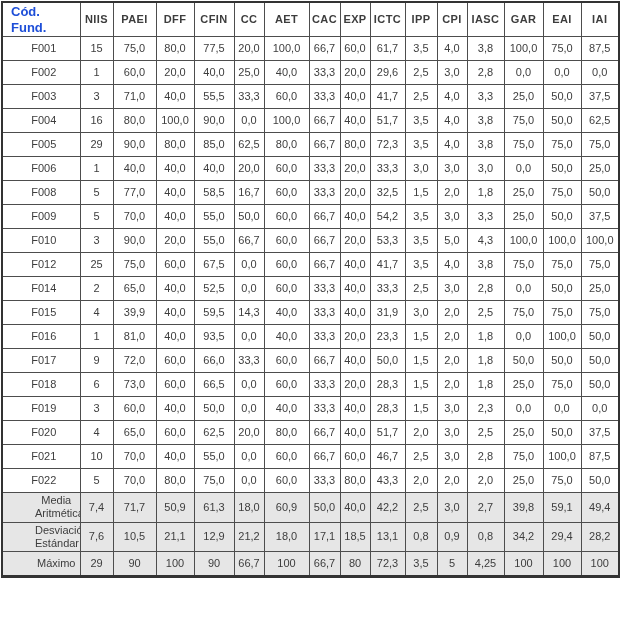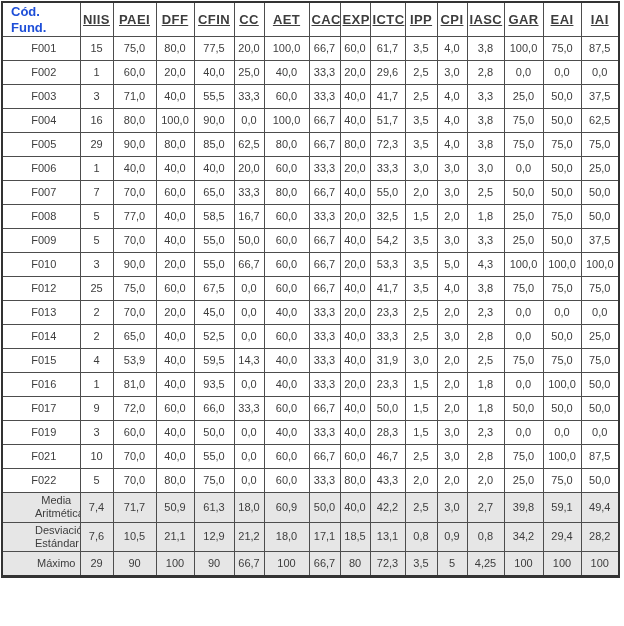--- a/index.html
+++ b/index.html
@@ -34,25 +34,24 @@
   }
   thead th { height: 24px; background: #ffffff; }
   th.corner {
     font-size: 13px;
     font-weight: bold;
     text-align: left;
     padding-left: 8px;
     color: #1d4ed8;
   }
   th.colhead {
-    font-size: 13px;
+    font-size: 11px;
     font-weight: 600;
     letter-spacing: 0.4px;
     color: #3d3d3d;
-    text-decoration: underline;
   }
   td.rowlabel {
     text-align: center;
     padding-left: 7px;
     white-space: nowrap;
   }
   tr.summary td {
     background: #e6e6e6;
   }
   tr.summary td.rowlabel {
@@ -206,38 +205,20 @@
           <td>20,0</td>
           <td>33,3</td>
           <td>3,0</td>
           <td>3,0</td>
           <td>3,0</td>
           <td>0,0</td>
           <td>50,0</td>
           <td>25,0</td>
         </tr>
         <tr>
-          <td class="rowlabel">F007</td>
-          <td>7</td>
-          <td>70,0</td>
-          <td>60,0</td>
-          <td>65,0</td>
-          <td>33,3</td>
-          <td>80,0</td>
-          <td>66,7</td>
-          <td>40,0</td>
-          <td>55,0</td>
-          <td>2,0</td>
-          <td>3,0</td>
-          <td>2,5</td>
-          <td>50,0</td>
-          <td>50,0</td>
-          <td>50,0</td>
-        </tr>
-        <tr>
           <td class="rowlabel">F008</td>
           <td>5</td>
           <td>77,0</td>
           <td>40,0</td>
           <td>58,5</td>
           <td>16,7</td>
           <td>60,0</td>
           <td>33,3</td>
           <td>20,0</td>
           <td>32,5</td>
@@ -296,59 +277,41 @@
           <td>40,0</td>
           <td>41,7</td>
           <td>3,5</td>
           <td>4,0</td>
           <td>3,8</td>
           <td>75,0</td>
           <td>75,0</td>
           <td>75,0</td>
         </tr>
         <tr>
-          <td class="rowlabel">F013</td>
-          <td>2</td>
-          <td>70,0</td>
-          <td>20,0</td>
-          <td>45,0</td>
-          <td>0,0</td>
-          <td>40,0</td>
-          <td>33,3</td>
-          <td>20,0</td>
-          <td>23,3</td>
-          <td>2,5</td>
-          <td>2,0</td>
-          <td>2,3</td>
-          <td>0,0</td>
-          <td>0,0</td>
-          <td>0,0</td>
-        </tr>
-        <tr>
           <td class="rowlabel">F014</td>
           <td>2</td>
           <td>65,0</td>
           <td>40,0</td>
           <td>52,5</td>
           <td>0,0</td>
           <td>60,0</td>
           <td>33,3</td>
           <td>40,0</td>
           <td>33,3</td>
           <td>2,5</td>
           <td>3,0</td>
           <td>2,8</td>
           <td>0,0</td>
           <td>50,0</td>
           <td>25,0</td>
         </tr>
         <tr>
           <td class="rowlabel">F015</td>
           <td>4</td>
-          <td>53,9</td>
+          <td>39,9</td>
           <td>40,0</td>
           <td>59,5</td>
           <td>14,3</td>
           <td>40,0</td>
           <td>33,3</td>
           <td>40,0</td>
           <td>31,9</td>
           <td>3,0</td>
           <td>2,0</td>
           <td>2,5</td>
@@ -386,36 +349,72 @@
           <td>40,0</td>
           <td>50,0</td>
           <td>1,5</td>
           <td>2,0</td>
           <td>1,8</td>
           <td>50,0</td>
           <td>50,0</td>
           <td>50,0</td>
         </tr>
         <tr>
+          <td class="rowlabel">F018</td>
+          <td>6</td>
+          <td>73,0</td>
+          <td>60,0</td>
+          <td>66,5</td>
+          <td>0,0</td>
+          <td>60,0</td>
+          <td>33,3</td>
+          <td>20,0</td>
+          <td>28,3</td>
+          <td>1,5</td>
+          <td>2,0</td>
+          <td>1,8</td>
+          <td>25,0</td>
+          <td>75,0</td>
+          <td>50,0</td>
+        </tr>
+        <tr>
           <td class="rowlabel">F019</td>
           <td>3</td>
           <td>60,0</td>
           <td>40,0</td>
           <td>50,0</td>
           <td>0,0</td>
           <td>40,0</td>
           <td>33,3</td>
           <td>40,0</td>
           <td>28,3</td>
           <td>1,5</td>
           <td>3,0</td>
           <td>2,3</td>
           <td>0,0</td>
           <td>0,0</td>
           <td>0,0</td>
+        </tr>
+        <tr>
+          <td class="rowlabel">F020</td>
+          <td>4</td>
+          <td>65,0</td>
+          <td>60,0</td>
+          <td>62,5</td>
+          <td>20,0</td>
+          <td>80,0</td>
+          <td>66,7</td>
+          <td>40,0</td>
+          <td>51,7</td>
+          <td>2,0</td>
+          <td>3,0</td>
+          <td>2,5</td>
+          <td>25,0</td>
+          <td>50,0</td>
+          <td>37,5</td>
         </tr>
         <tr>
           <td class="rowlabel">F021</td>
           <td>10</td>
           <td>70,0</td>
           <td>40,0</td>
           <td>55,0</td>
           <td>0,0</td>
           <td>60,0</td>
           <td>66,7</td>

